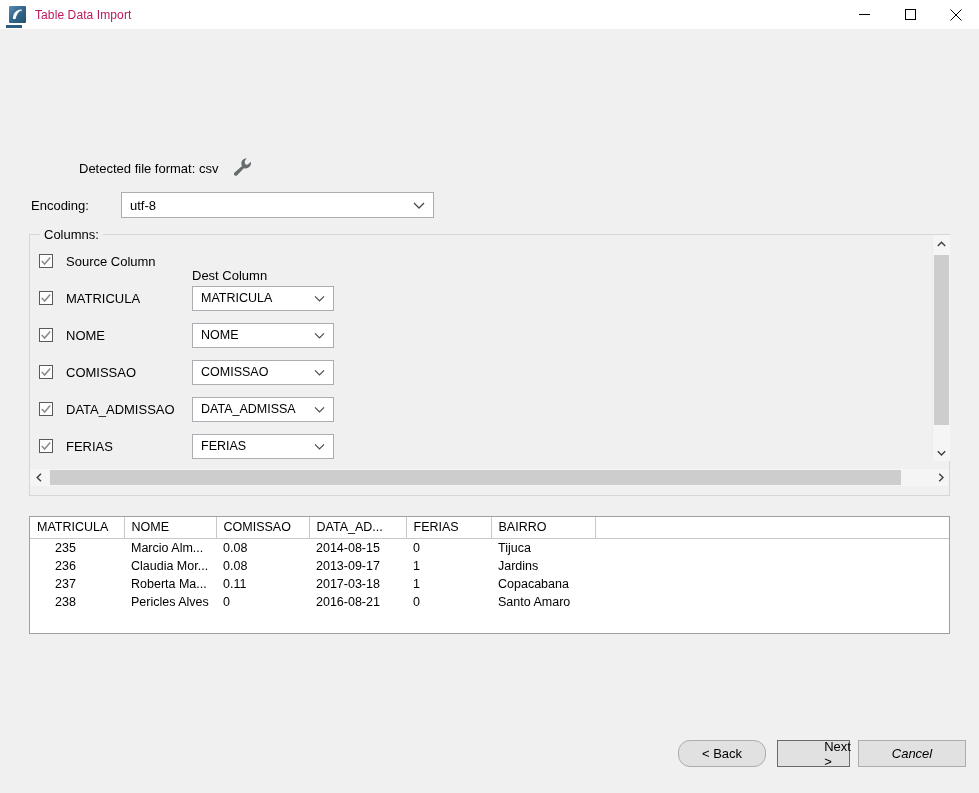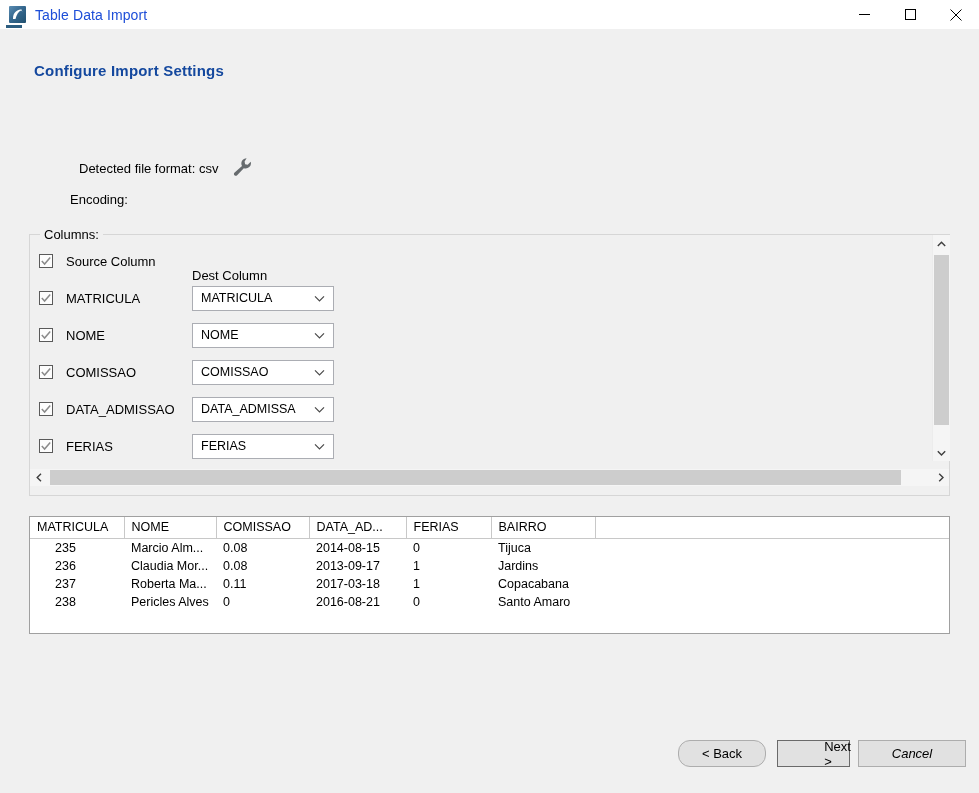--- a/index.html
+++ b/index.html
@@ -32,22 +32,22 @@
     margin-left: 9px;
     margin-right: 9px;
     flex: 0 0 auto;
     position: relative;
     border-radius: 1px;
     background: linear-gradient(135deg, #5b8db3 0%, #35688f 45%, #21506f 100%);
     overflow: hidden;
   }
   .title-icon svg { display:block; }
   .title-text {
-    font-size: 14px;
-    color: #1d4ed8;
+    font-size: 12px;
+    color: #be185d;
     letter-spacing: .1px;
   }
   .win-buttons {
     position: absolute;
     right: 0; top: 0;
     height: 29px;
     display: flex;
   }
   .win-btn {
     width: 46px;
@@ -96,21 +96,20 @@
   }
   .detected-label { font-size: 13px; color:#000;margin-left:48px; }
   .wrench { margin-left: 14px; display:block; }
 
   .encoding-row {
     position: absolute;
     left: 31px;
     top: 163px;
     display: flex;
     align-items: center;
-    margin-left: 39px;
   }
   .encoding-label { font-size: 13px; width: 90px; }
 
   .combo {
     box-sizing: border-box;
     background: #ffffff;
     border: 1px solid #abadb3;
     height: 24px;
     display: flex;
     align-items: center;
@@ -327,33 +326,40 @@
           <line x1="0.5" y1="0.5" x2="11.5" y2="11.5" stroke="#000" stroke-width="1"></line>
           <line x1="11.5" y1="0.5" x2="0.5" y2="11.5" stroke="#000" stroke-width="1"></line>
         </svg>
     </div>
   </div>
 </div>
 <div class="left-nub"></div>
 
 <div class="client">
 
-  <div class="page-title">Configure Import Settings</div>
 
   <div class="detected-row">
     <span class="detected-label">Detected file format: csv</span>
     <span class="wrench">
       <svg width="21" height="19" viewBox="0 0 21 19">
         <path d="M14.6 1.2 a5.3 5.3 0 0 0 -4.6 7.9 l-7.6 6.6 a1.9 1.9 0 0 0 2.5 2.8 l6.9 -7.3 a5.3 5.3 0 0 0 6.9 -6.5 l-3 3 -2.6 -0.5 -0.5 -2.6 z" fill="#666b6e"></path>
       </svg>
     </span>
   </div>
 
   <div class="encoding-row">
     <span class="encoding-label">Encoding:</span>
+    <div class="combo combo-encoding">
+      <span>utf-8</span>
+      <span class="chev">
+        <svg width="12" height="8" viewBox="0 0 12 8">
+            <polyline points="1,1.5 6,6.5 11,1.5" fill="none" stroke="#4a4a4a" stroke-width="1.3"></polyline>
+          </svg>
+      </span>
+    </div>
   </div>
 
   <div class="groupbox"></div>
   <div class="groupbox-label">Columns:</div>
 
   <div class="cols-viewport">
 
     <div class="col-row" style="top:0px;">
       <div class="cb">
         <svg width="10" height="10" viewBox="0 0 10 10">

